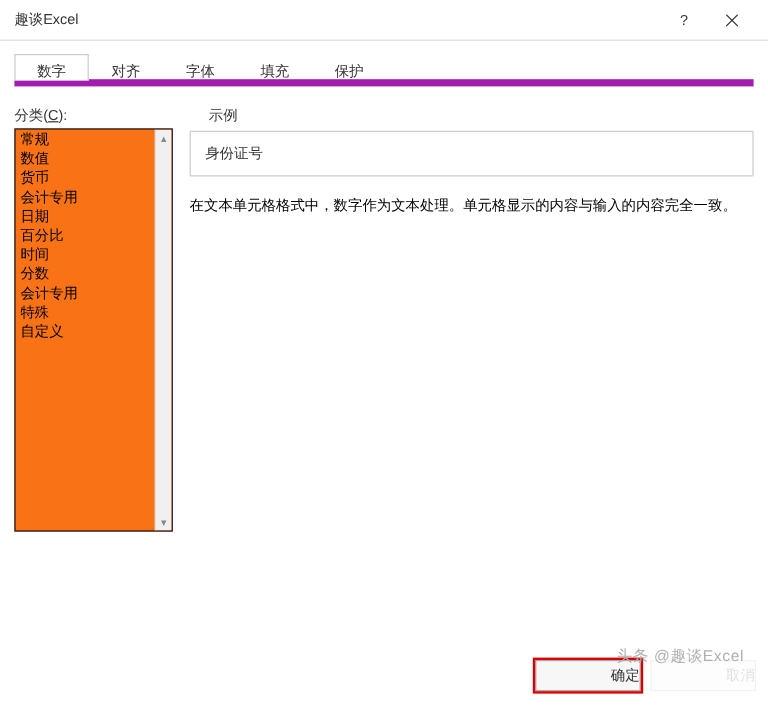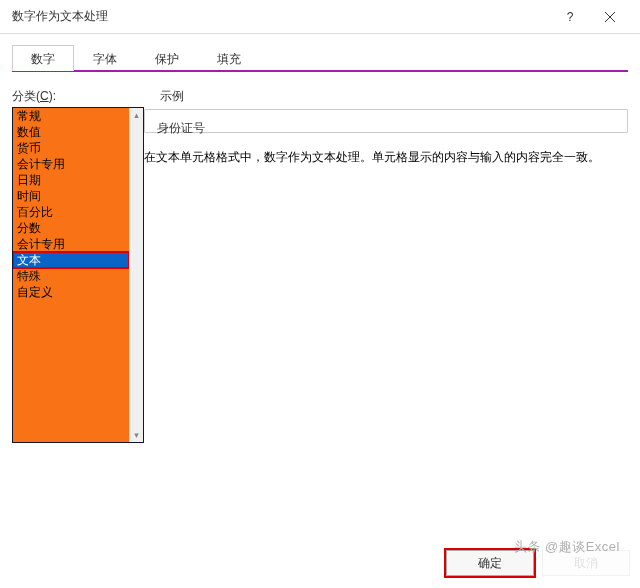--- a/index.html
+++ b/index.html
@@ -27,21 +27,21 @@
     display: flex; align-items: center; justify-content: center;
     color: #333;
   }
   .titlebar .win-btn svg { stroke: #333; stroke-width: 1; }
 
   .tabs-wrap {
     padding: 10px 12px 0 12px;
   }
   .tabs {
     display: flex;
-    border-bottom: 2px solid #a21caf;
+    border-bottom: 6px solid #a21caf;
     height: 28px;
   }
   .tab {
     padding: 0 18px;
     line-height: 27px;
     border: 1px solid transparent;
     border-bottom: none;
     position: relative;
     top: 1px;
     color: #333;
@@ -49,20 +49,21 @@
   }
   .tab.active {
     border-color: #ccc;
     background: #fff;
     border-bottom: 1px solid #fff;
   }
 
   .content {
     display: flex;
     padding: 16px 12px 10px 12px;
+    gap: 14px;
   }
   .left-col {
     width: 132px;
     display: flex;
     flex-direction: column;
   }
   .left-col .cat-label {
     font-size: 12px;
     margin-bottom: 2px;
   }
@@ -106,21 +107,21 @@
   .scroll-btn {
     height: 14px;
     display:flex;align-items:center;justify-content:center;
     color:#888;
     font-size:9px;
   }
   .right-col { flex:1; }
   .sample-label { font-size:12px; margin: 0 0 4px 16px; }
   .sample-box {
     border: 1px solid #ccc;
-    height: 24px;
+    height: 38px;
     padding: 10px 12px 0 12px;
     font-size: 12px;
     color:#333;
     border-radius:1px;
   }
   .desc {
     margin-top: 14px;
     font-size: 12px;
     line-height: 20px;
     color:#000000;
@@ -133,79 +134,79 @@
     display: flex;
     gap: 8px;
   }
   .btn {
     min-width: 88px;
     height: 26px;
     border: 1px solid #aaa;
     background: #f7f7f7;
     font-size: 12px;
     line-height: 24px;
-    text-align: center;
+    text-align: right;
     position: relative;
   }
   .btn.highlight {
     outline: 2px solid #d80000;
     outline-offset: 0;
   }
   .watermark {
     position:absolute;
     right: 20px;
     bottom: 32px;
     font-size: 13px;
     color: #b0b0b0;
     letter-spacing: 0.5px;
     pointer-events:none;
   }
 </style>
 </head>
 <body>
 
 <div class="titlebar">
-  <div class="title">数字作为文本处理</div>
+  <div class="title">趣谈Excel</div>
   <div class="win-btn">
     <span>?</span>
   </div>
   <div class="win-btn">
     <svg width="10" height="10">
       <line x1="0" y1="0" x2="10" y2="10"></line>
         <line x1="10" y1="0" x2="0" y2="10"></line>
     </svg>
   </div>
 </div>
 
 <div class="tabs-wrap">
   <div class="tabs" id="tabs">
       <div class="tab active">数字</div>
+      <div class="tab">对齐</div>
       <div class="tab">字体</div>
+      <div class="tab">填充</div>
       <div class="tab">保护</div>
-      <div class="tab">填充</div>
     </div>
 </div>
 
 <div class="content">
   <div class="left-col">
     <div class="cat-label">
       <span>分类(</span><u>C</u><span>):</span>
     </div>
     <div class="listbox">
       <div class="list-inner" id="catlist">
           <div class="list-item">常规</div>
           <div class="list-item">数值</div>
           <div class="list-item">货币</div>
           <div class="list-item">会计专用</div>
           <div class="list-item">日期</div>
+          <div class="list-item">百分比</div>
           <div class="list-item">时间</div>
-          <div class="list-item">百分比</div>
           <div class="list-item">分数</div>
           <div class="list-item">会计专用</div>
-          <div class="list-item selected">文本</div>
           <div class="list-item">特殊</div>
           <div class="list-item">自定义</div>
         </div>
       <div class="scrollbar">
         <div class="scroll-btn">▴</div>
         <div class="scroll-btn">▾</div>
       </div>
     </div>
   </div>
   <div class="right-col">

